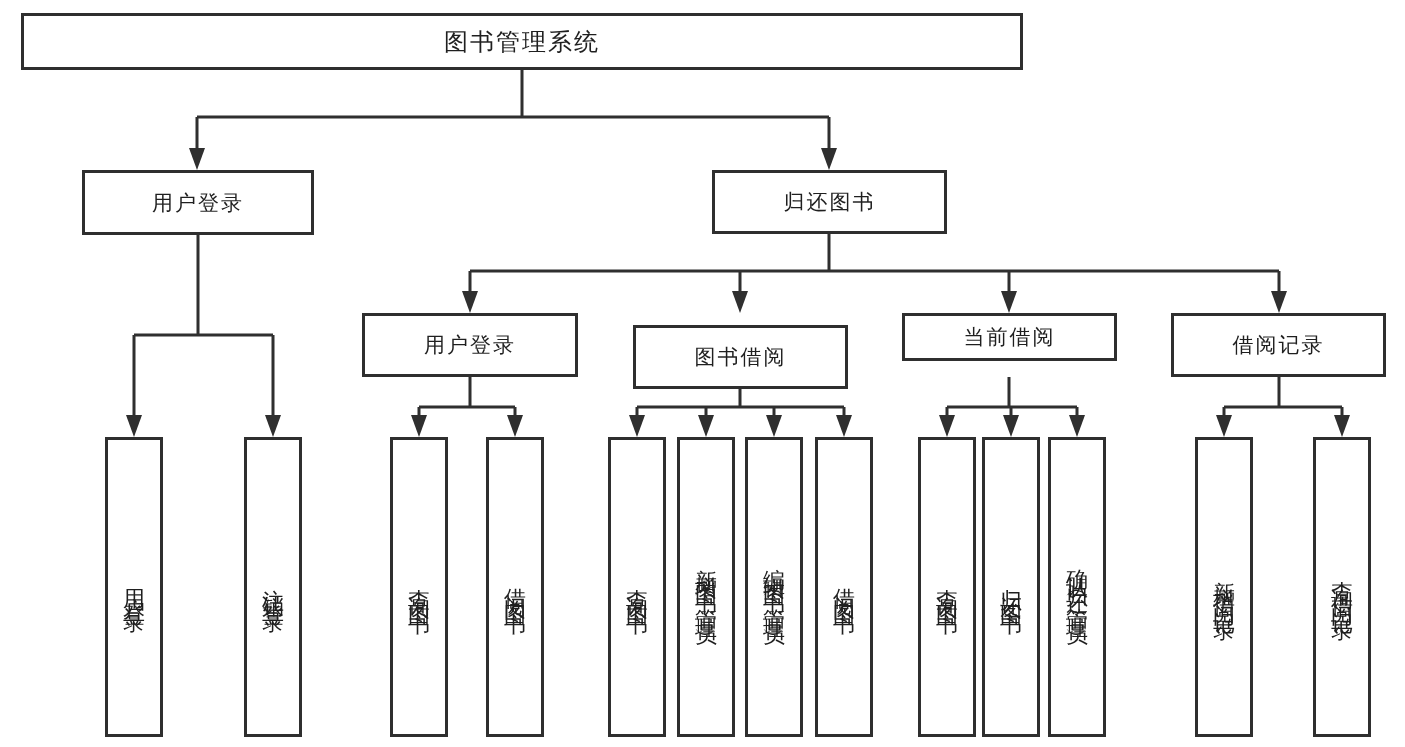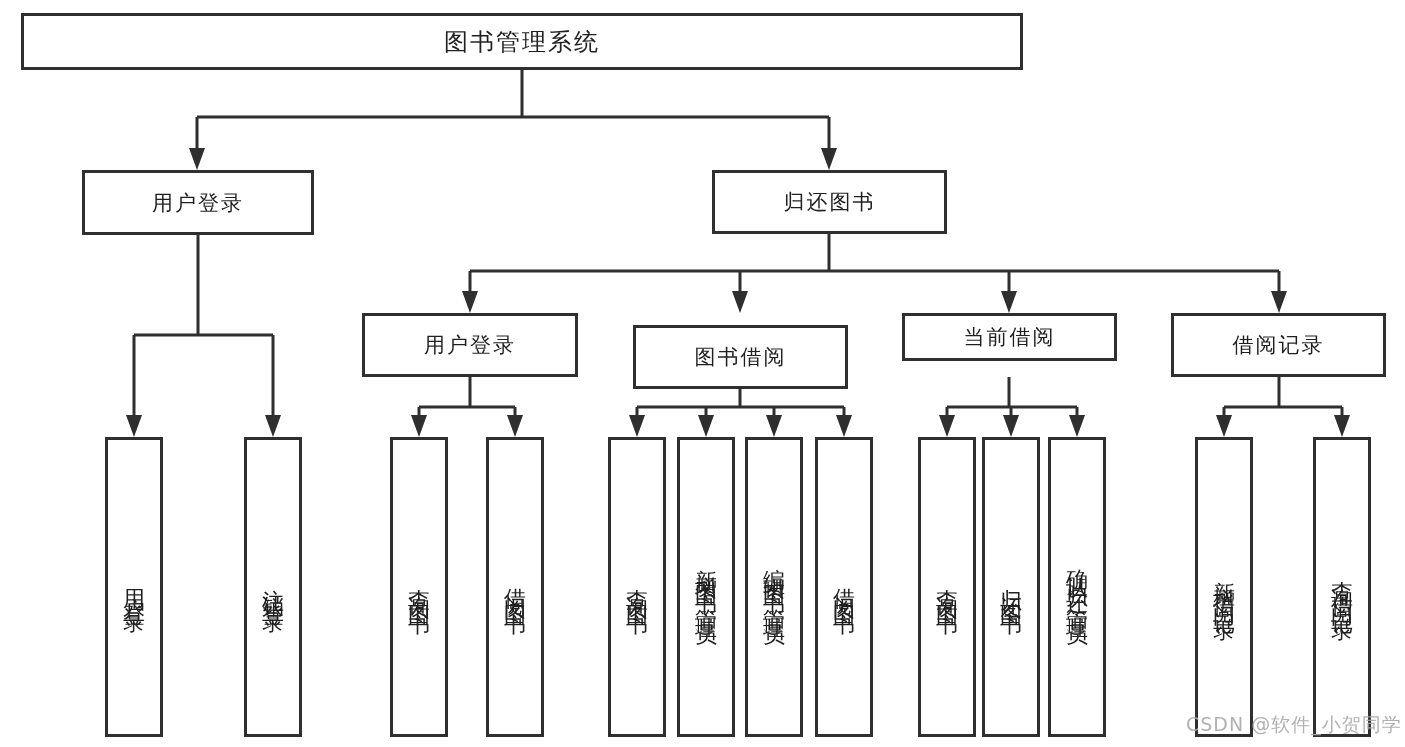--- a/index.html
+++ b/index.html
@@ -141,15 +141,14 @@
   <div class="node leaf lf-10">
     <span class="vlabel">确认归还（管理员）</span>
   </div>
   <div class="node leaf lf-11">
     <span class="vlabel">新增借阅记录</span>
   </div>
   <div class="node leaf lf-12">
     <span class="vlabel">查询借阅记录</span>
   </div>
 
-  <div class="watermark">CSDN @软件_小贺同学</div>
 
 </div>
 
 </body></html>

